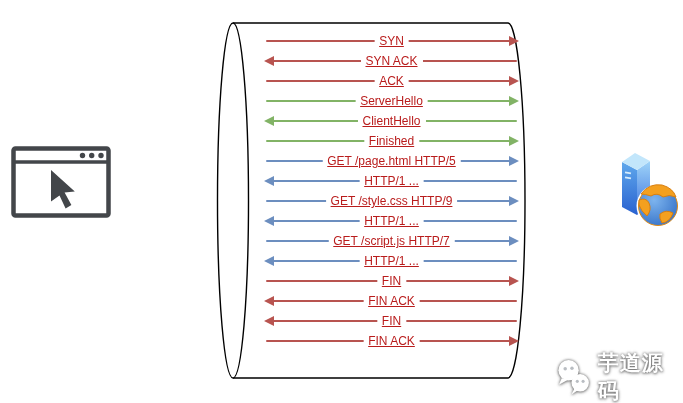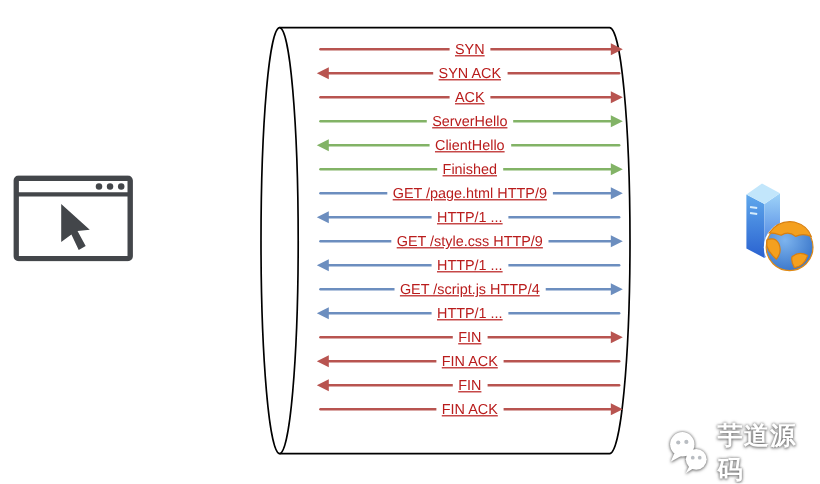--- a/index.html
+++ b/index.html
@@ -79,41 +79,41 @@
         <span class="lbl">ClientHello</span>
       </div>
       <div class="msg right" style="top: 141px;">
         <div class="line" style="background: rgb(130, 179, 102);"></div>
         <div class="head right" style="border-left-color: rgb(130, 179, 102);"></div>
         <span class="lbl">Finished</span>
       </div>
       <div class="msg right" style="top: 161px;">
         <div class="line" style="background: rgb(108, 142, 191);"></div>
         <div class="head right" style="border-left-color: rgb(108, 142, 191);"></div>
-        <span class="lbl">GET /page.html HTTP/9</span>
+        <span class="lbl">GET /page.html HTTP/5</span>
       </div>
       <div class="msg left" style="top: 181px;">
         <div class="line" style="background: rgb(108, 142, 191);"></div>
         <div class="head left" style="border-right-color: rgb(108, 142, 191);"></div>
         <span class="lbl">HTTP/1 ...</span>
       </div>
       <div class="msg right" style="top: 201px;">
         <div class="line" style="background: rgb(108, 142, 191);"></div>
         <div class="head right" style="border-left-color: rgb(108, 142, 191);"></div>
         <span class="lbl">GET /style.css HTTP/9</span>
       </div>
       <div class="msg left" style="top: 221px;">
         <div class="line" style="background: rgb(108, 142, 191);"></div>
         <div class="head left" style="border-right-color: rgb(108, 142, 191);"></div>
         <span class="lbl">HTTP/1 ...</span>
       </div>
       <div class="msg right" style="top: 241px;">
         <div class="line" style="background: rgb(108, 142, 191);"></div>
         <div class="head right" style="border-left-color: rgb(108, 142, 191);"></div>
-        <span class="lbl">GET /script.js HTTP/4</span>
+        <span class="lbl">GET /script.js HTTP/7</span>
       </div>
       <div class="msg left" style="top: 261px;">
         <div class="line" style="background: rgb(108, 142, 191);"></div>
         <div class="head left" style="border-right-color: rgb(108, 142, 191);"></div>
         <span class="lbl">HTTP/1 ...</span>
       </div>
       <div class="msg right" style="top: 281px;">
         <div class="line" style="background: rgb(184, 84, 80);"></div>
         <div class="head right" style="border-left-color: rgb(184, 84, 80);"></div>
         <span class="lbl">FIN</span>

